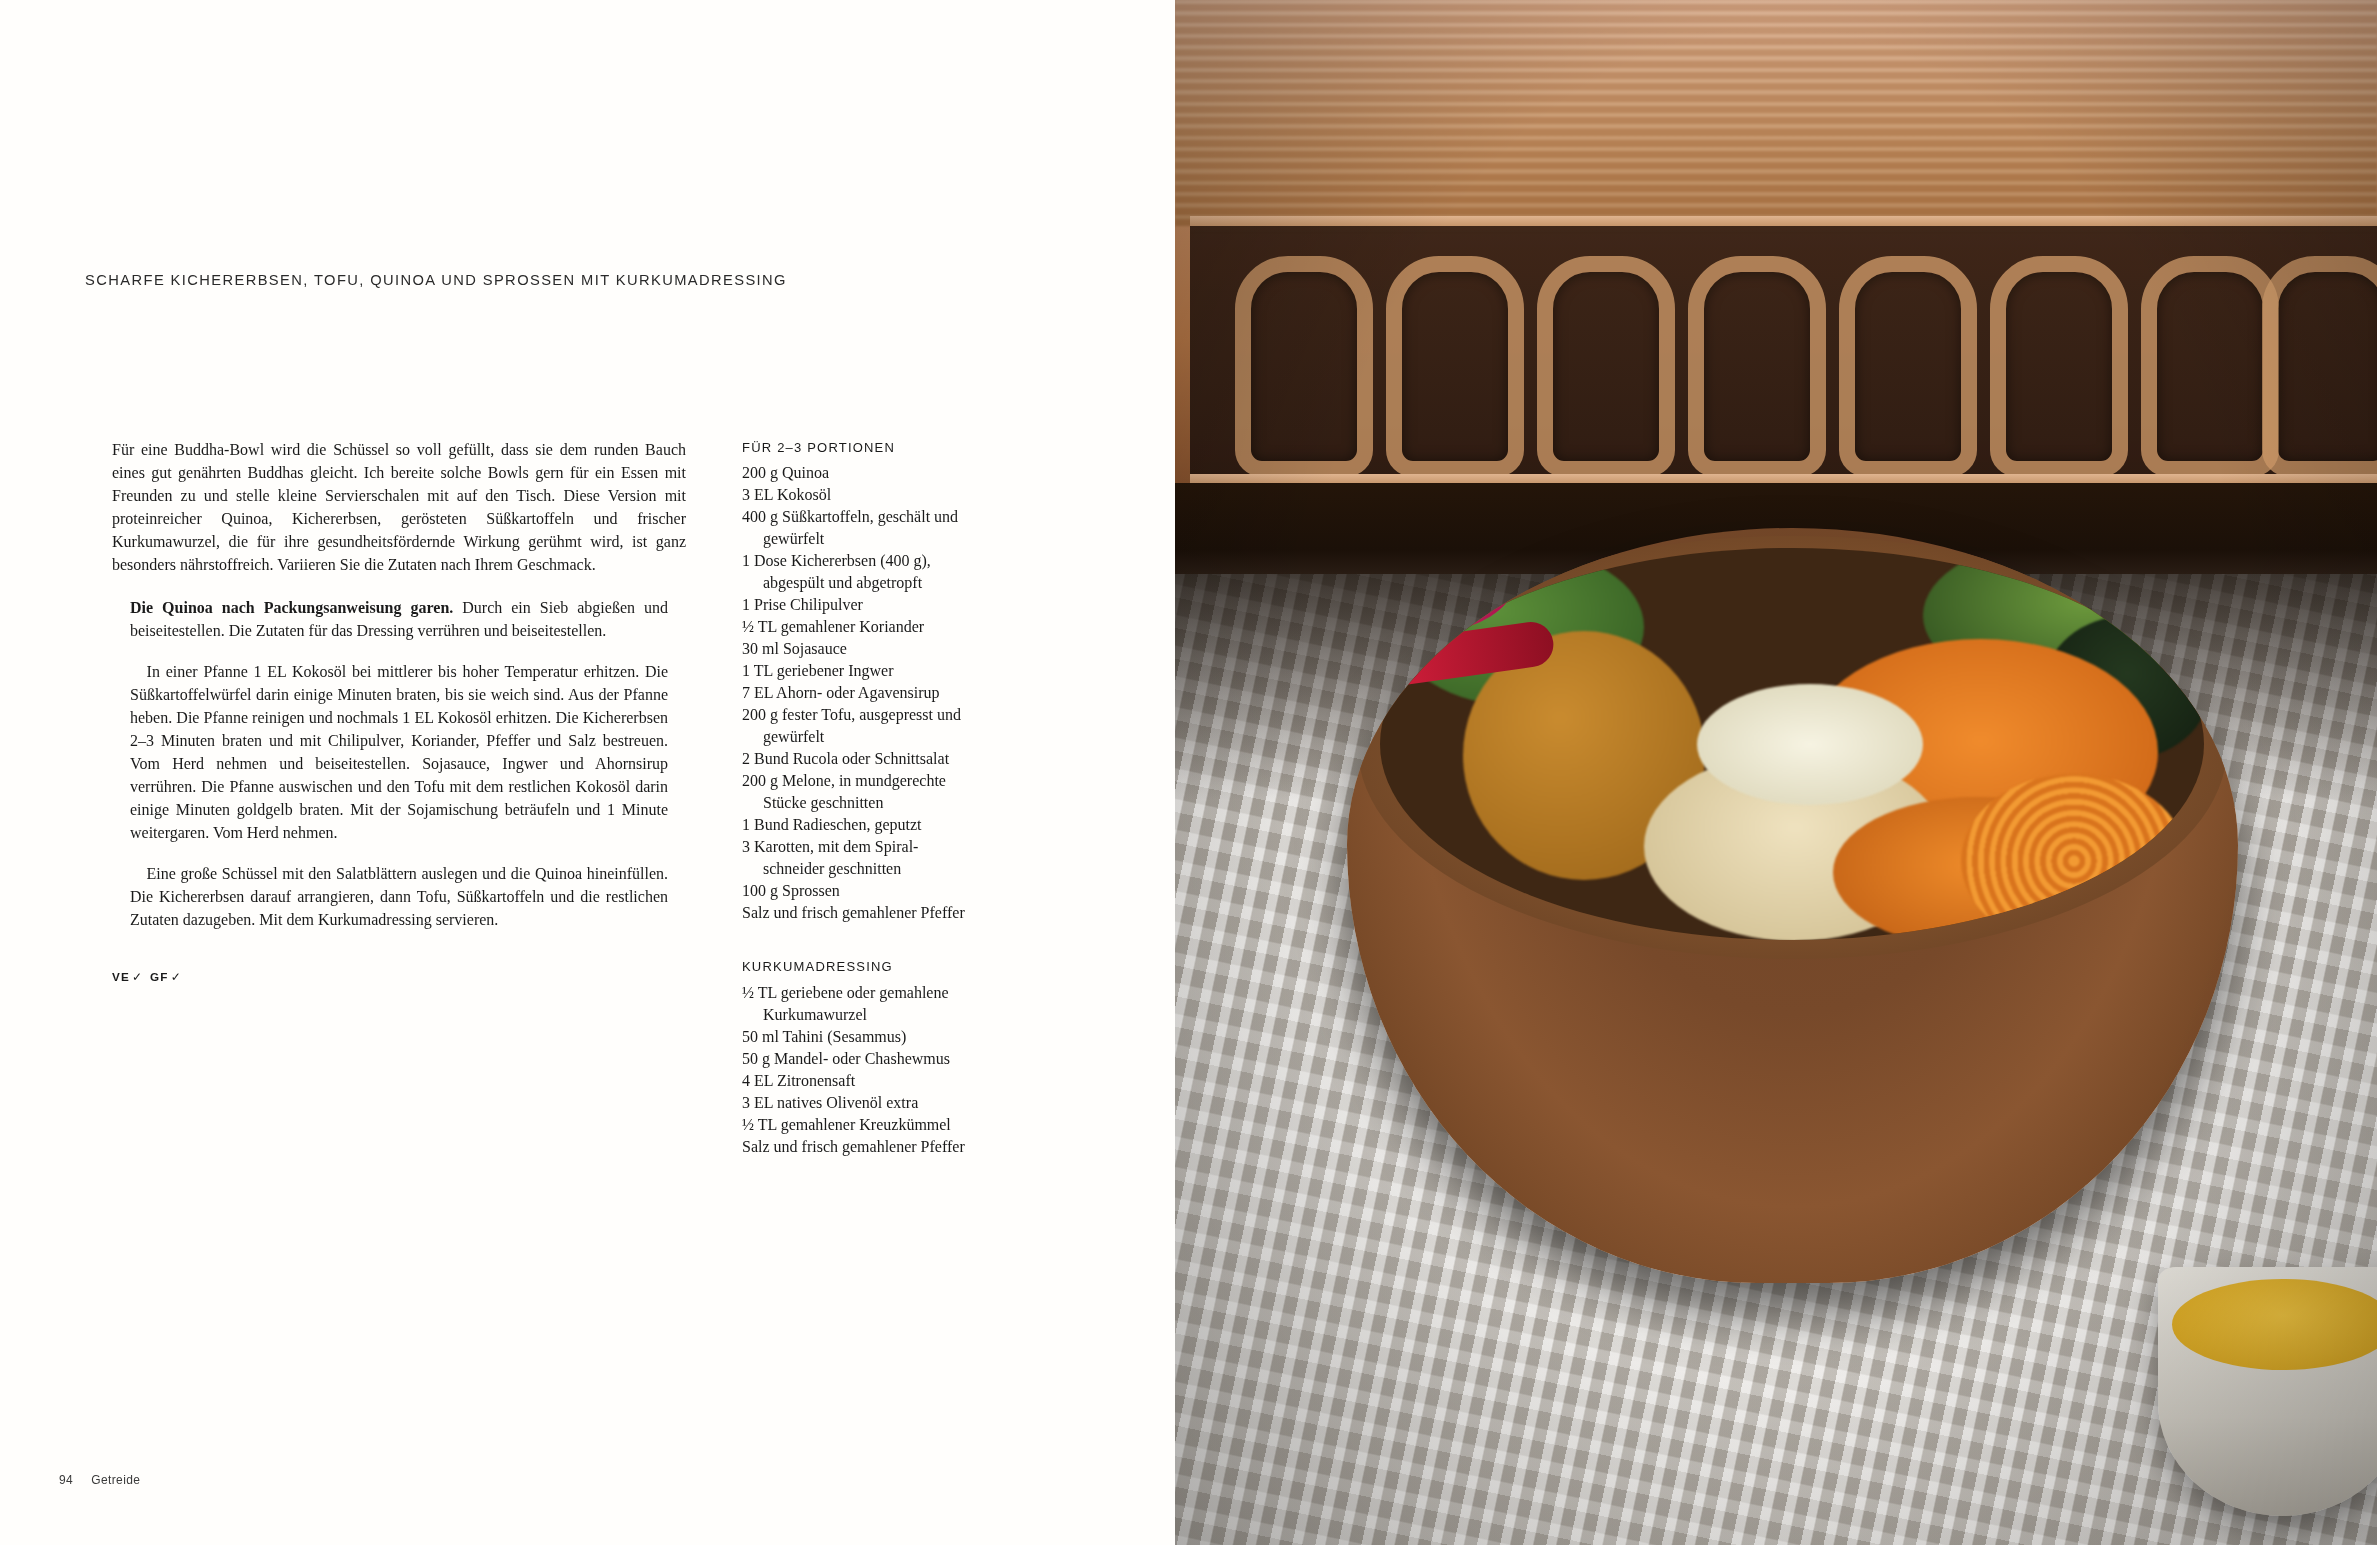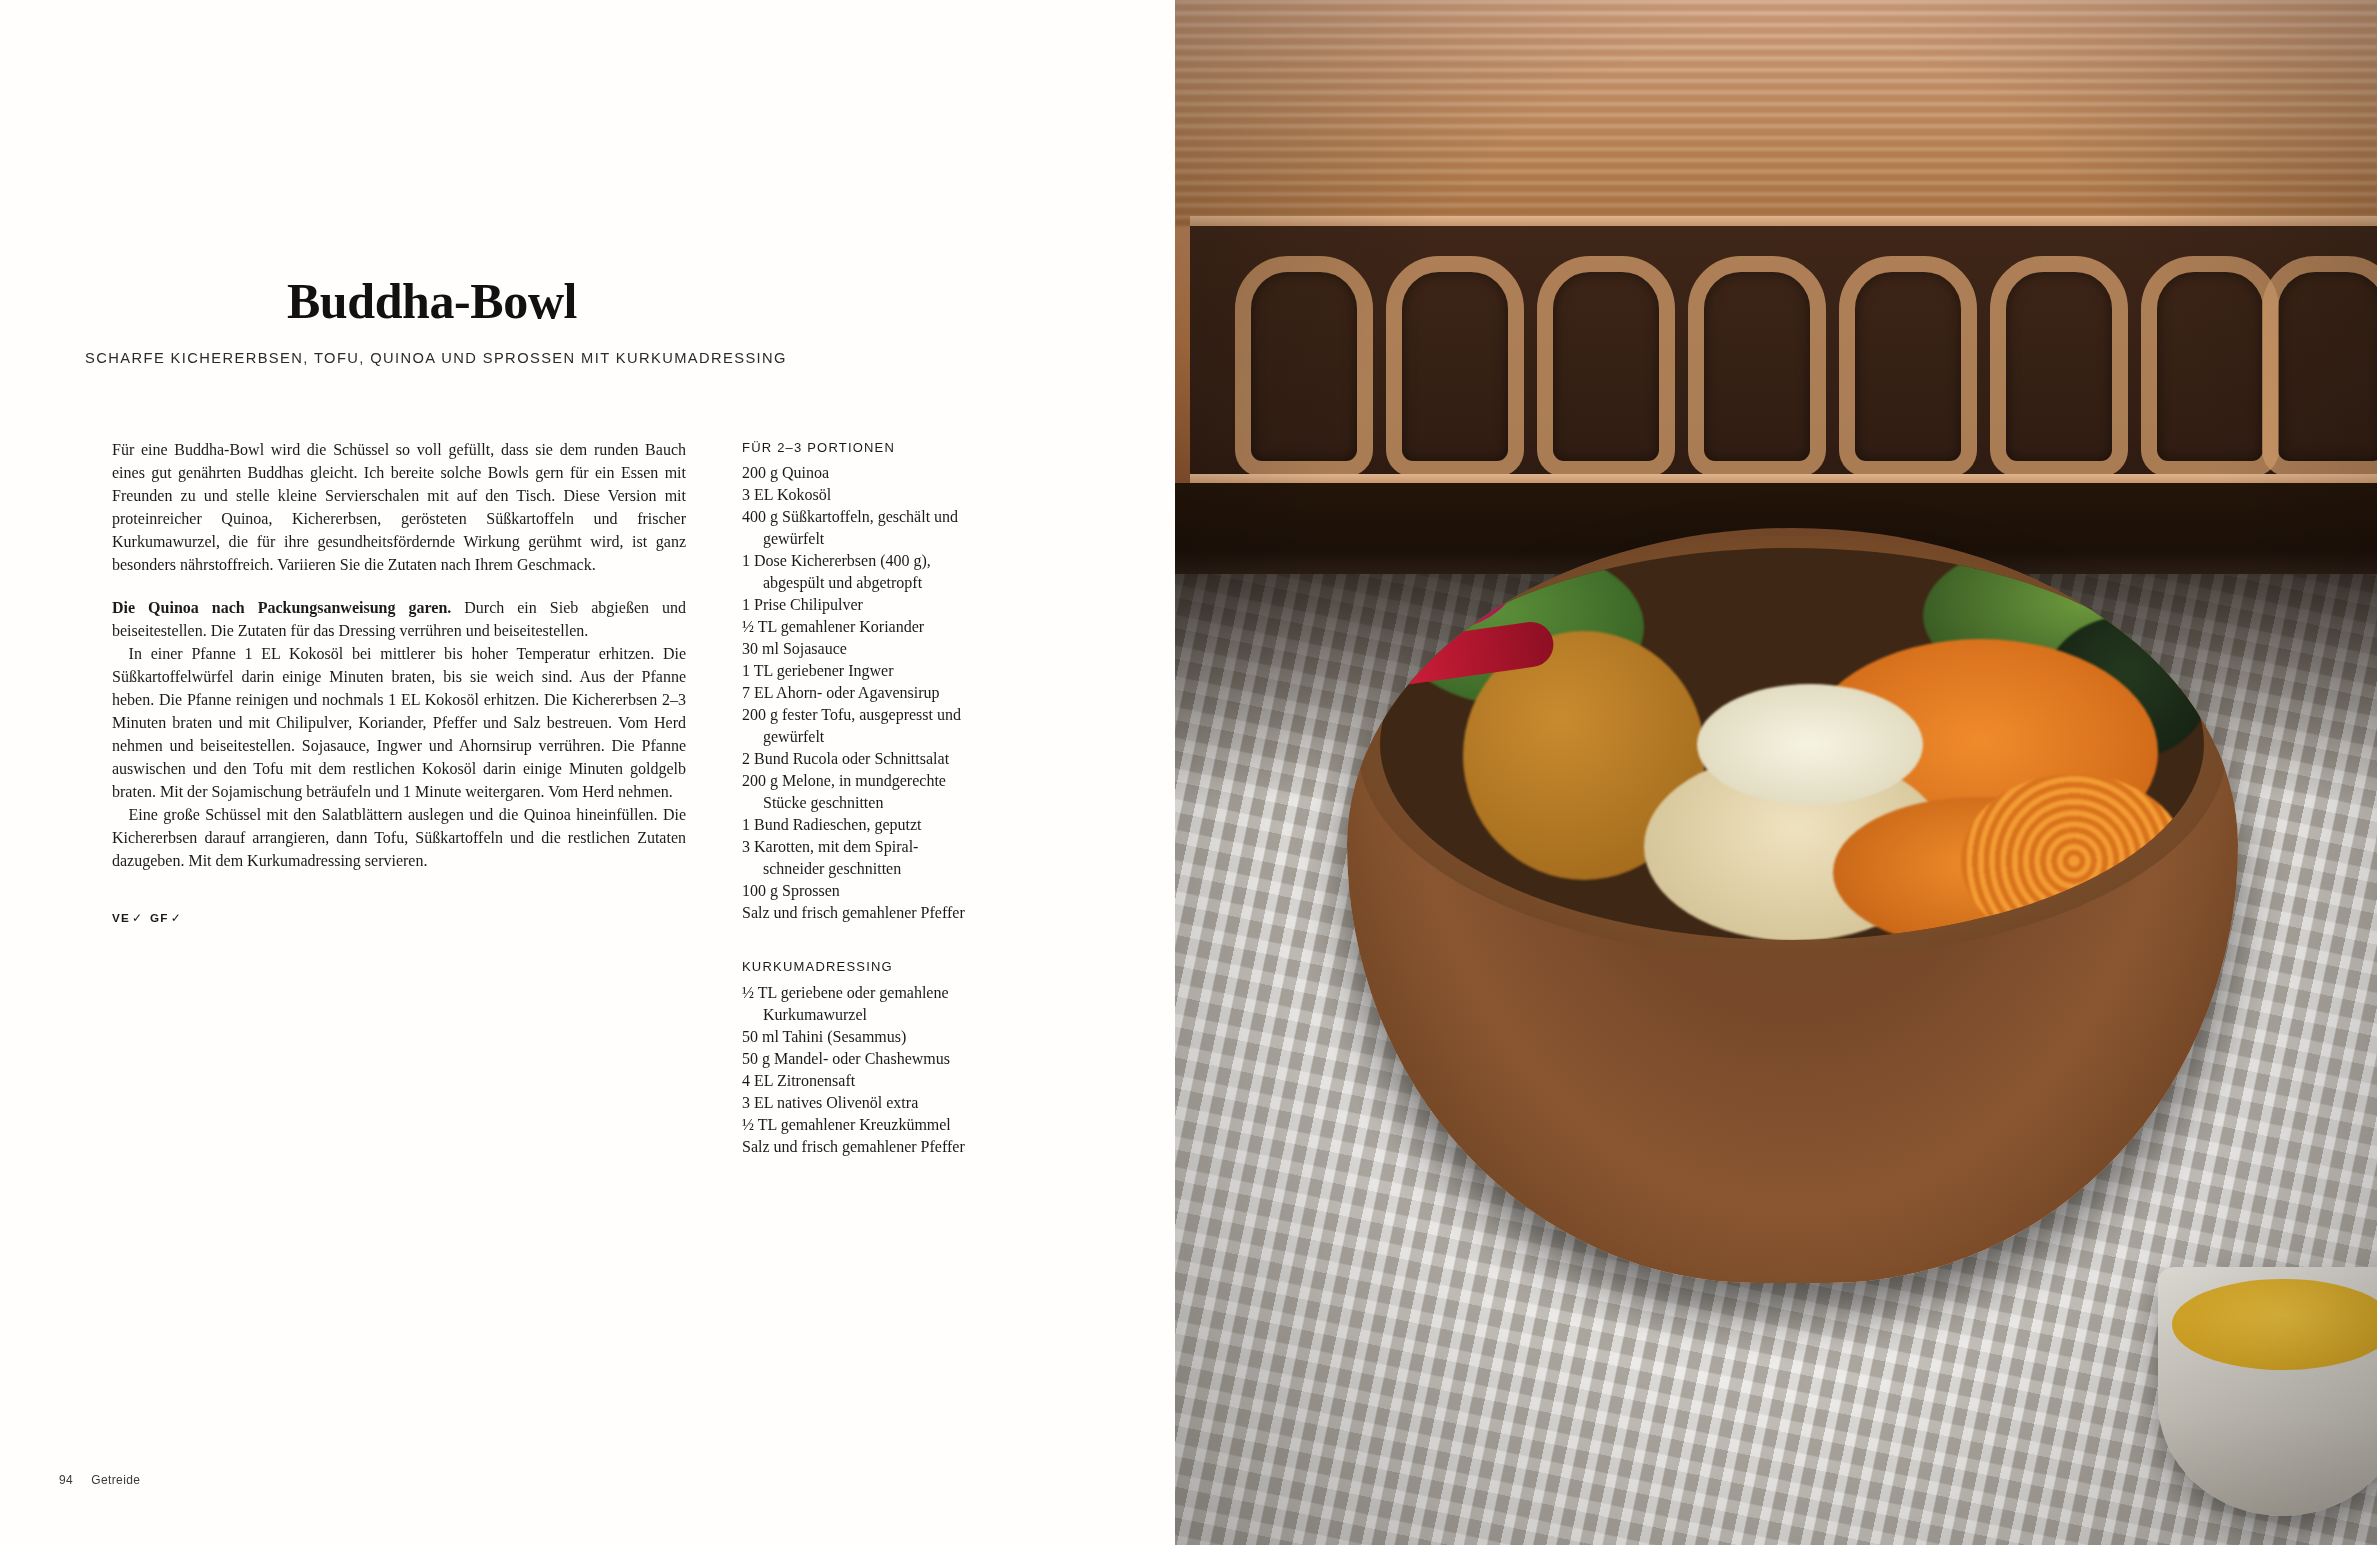--- a/index.html
+++ b/index.html
@@ -86,21 +86,21 @@
 
   .intro-par {
     font-size: 16px;
     line-height: 23px;
     margin: 0 0 19.6px 0;
     text-align: justify;
   }
   .step-par {
     font-size: 16px;
     line-height: 23px;
-    margin: 0;
+    margin: 18px;
     text-align: justify;
   }
   .step-par.indent {
     text-indent: 16.6px;
   }
   .lead-in {
     font-weight: bold;
   }
 
   .badges {
@@ -282,21 +282,20 @@
   }
 </style>
 </head>
 <body>
 
 <div class="page">
 
   <div class="text-page">
 
     <div class="title-block">
-      <h1 class="recipe-title">Buddha-Bowl</h1>
       <div class="recipe-subtitle">SCHARFE KICHERERBSEN, TOFU, QUINOA UND SPROSSEN MIT KURKUMADRESSING</div>
     </div>
 
     <div class="columns">
 
       <div class="col-left">
         <p class="intro-par">Für eine Buddha-Bowl wird die Schüssel so voll gefüllt, dass sie dem runden Bauch eines gut genährten Buddhas gleicht. Ich bereite solche Bowls gern für ein Essen mit Freunden zu und stelle kleine Servierschalen mit auf den Tisch. Diese Version mit proteinreicher Quinoa, Kichererbsen, gerösteten Süßkartoffeln und frischer Kurkumawurzel, die für ihre gesundheitsfördernde Wirkung gerühmt wird, ist ganz besonders nährstoffreich. Variieren Sie die Zutaten nach Ihrem Geschmack.</p>
 
         <p class="step-par">
           <span class="lead-in">Die Quinoa nach Packungsanweisung garen.</span><span> Durch ein Sieb abgießen und beiseitestellen. Die Zutaten für das Dressing verrühren und beiseitestellen.</span>

